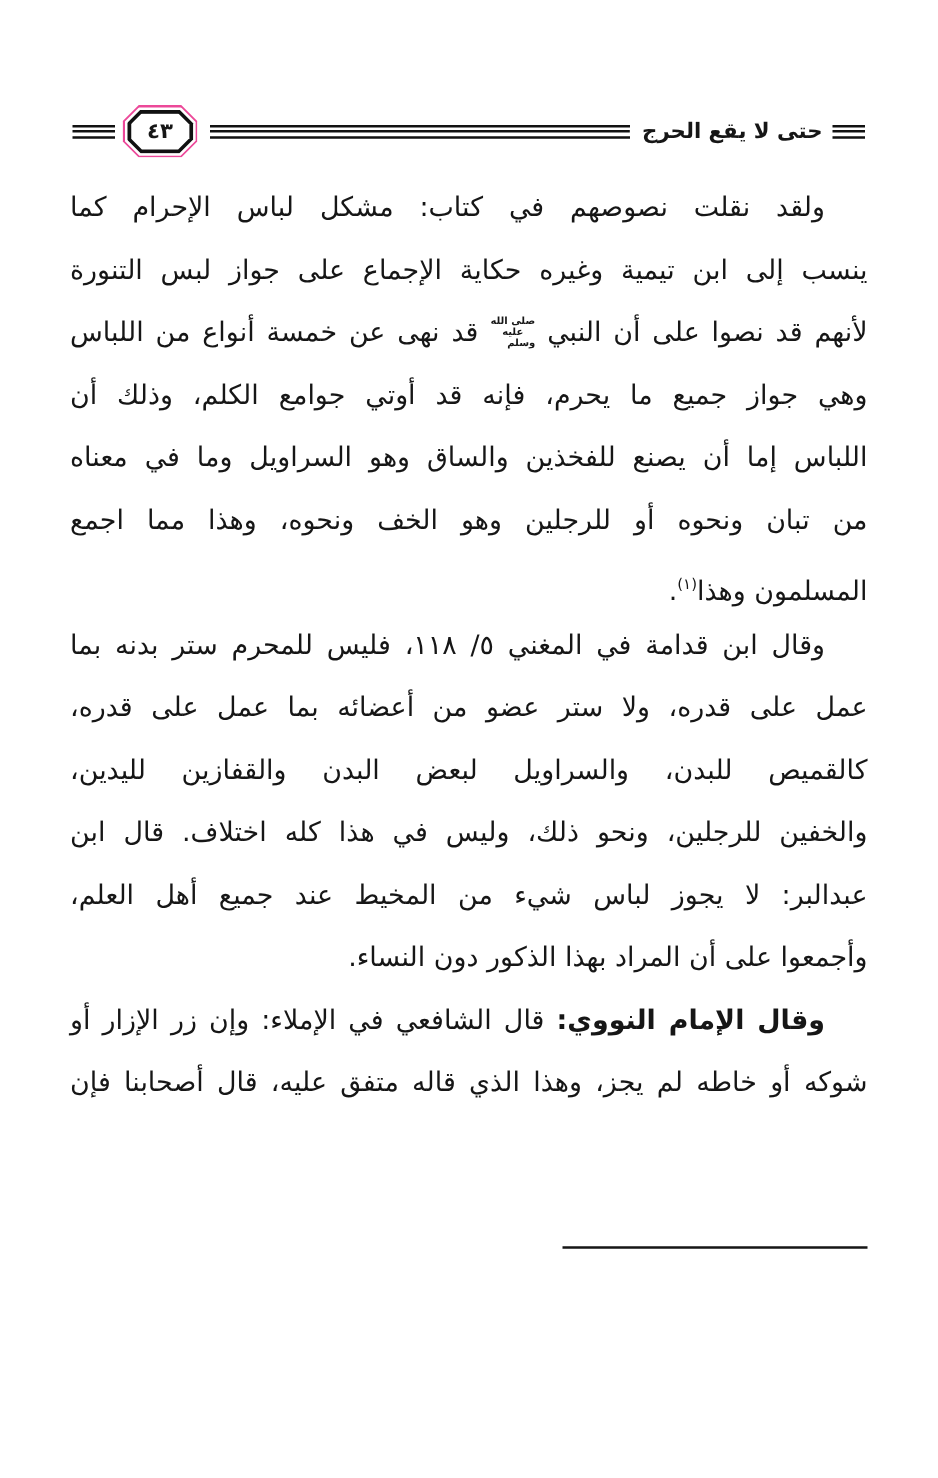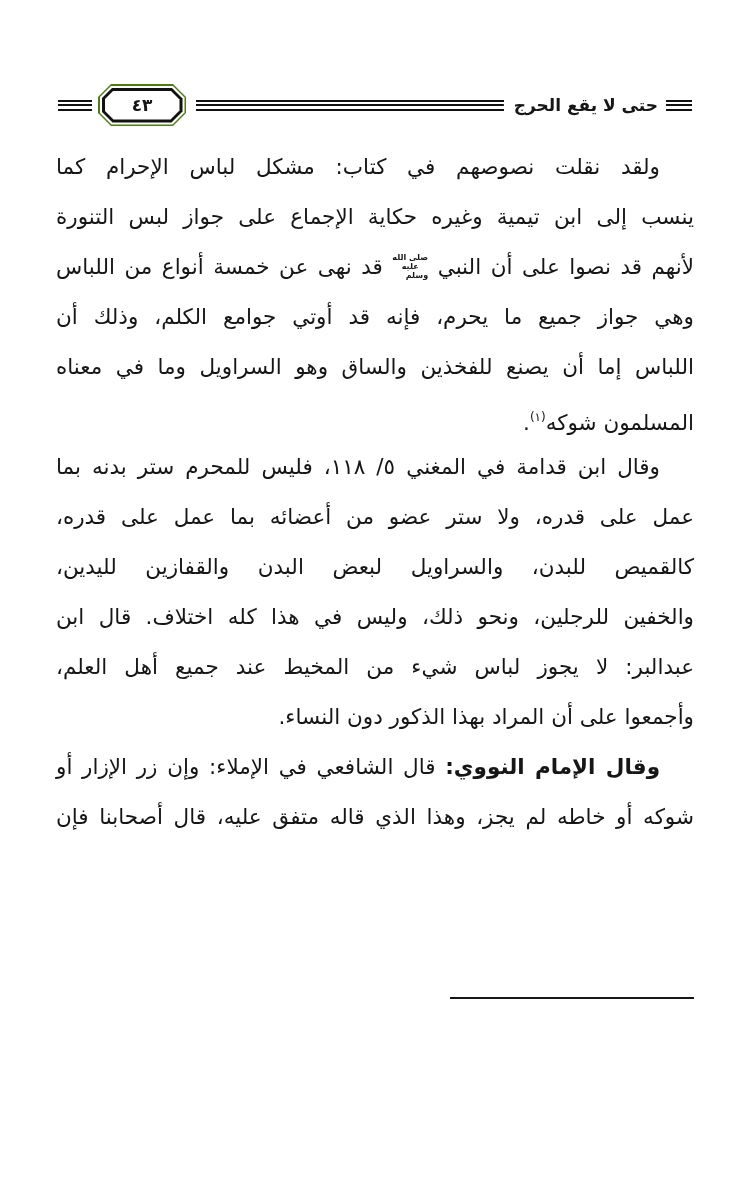--- a/index.html
+++ b/index.html
@@ -22,21 +22,21 @@
     box-sizing:border-box;
   }
   .trip.edge-r{width:26px;margin-left:8px;}
   .trip.long{flex:1;margin:0 10px;}
   .trip.edge-l{width:34px;}
   .page-title{
     font-size:17px;font-weight:bold;margin:0;letter-spacing:.5px;
     white-space:nowrap;
   }
   .pagebox{
-    position:relative;width:88px;height:42px;background:#4d7c0f;
+    position:relative;width:60px;height:42px;background:#ec4899;
     clip-path:polygon(13px 0,calc(100% - 13px) 0,100% 13px,100% calc(100% - 13px),calc(100% - 13px) 100%,13px 100%,0 calc(100% - 13px),0 13px);
     flex:0 0 auto;margin-left:6px;
   }
   .pagebox .w1{position:absolute;inset:1.5px;background:#fff;
     clip-path:polygon(12px 0,calc(100% - 12px) 0,100% 12px,100% calc(100% - 12px),calc(100% - 12px) 100%,12px 100%,0 calc(100% - 12px),0 12px);}
   .pagebox .b2{position:absolute;inset:3.5px;background:#111;
     clip-path:polygon(11px 0,calc(100% - 11px) 0,100% 11px,100% calc(100% - 11px),calc(100% - 11px) 100%,11px 100%,0 calc(100% - 11px),0 11px);}
   .pagebox .w2{position:absolute;inset:6.5px;background:#fff;
     clip-path:polygon(9px 0,calc(100% - 9px) 0,100% 9px,100% calc(100% - 9px),calc(100% - 9px) 100%,9px 100%,0 calc(100% - 9px),0 9px);
     display:flex;align-items:center;justify-content:center;}
@@ -90,21 +90,22 @@
   </div>
   <span class="trip edge-l"></span>
 </div>
 
 <div class="body-text">
     <div class="line indent just"><span>ولقد نقلت نصوصهم في كتاب: مشكل لباس الإحرام كما</span></div>
     <div class="line just"><span>ينسب إلى ابن تيمية وغيره حكاية الإجماع على جواز لبس التنورة</span></div>
     <div class="line just"><span>لأنهم قد نصوا على أن النبي </span><span class="honorific">صلى الله عليه وسلم</span><span> قد نهى عن خمسة أنواع من اللباس</span></div>
     <div class="line just"><span>وهي جواز جميع ما يحرم، فإنه قد أوتي جوامع الكلم، وذلك أن</span></div>
     <div class="line just"><span>اللباس إما أن يصنع للفخذين والساق وهو السراويل وما في معناه</span></div>
-    <div class="line endline"><span>المسلمون شوكه</span><span class="sup">(١)</span><span>.</span></div>
+    <div class="line just"><span>من تبان ونحوه أو للرجلين وهو الخف ونحوه، وهذا مما اجمع</span></div>
+    <div class="line endline"><span>المسلمون وهذا</span><span class="sup">(١)</span><span>.</span></div>
     <div class="line indent just"><span>وقال ابن قدامة في المغني ٥/ ١١٨، فليس للمحرم ستر بدنه بما</span></div>
     <div class="line just"><span>عمل على قدره، ولا ستر عضو من أعضائه بما عمل على قدره،</span></div>
     <div class="line just"><span>كالقميص للبدن، والسراويل لبعض البدن والقفازين لليدين،</span></div>
     <div class="line just"><span>والخفين للرجلين، ونحو ذلك، وليس في هذا كله اختلاف. قال ابن</span></div>
     <div class="line just"><span>عبدالبر: لا يجوز لباس شيء من المخيط عند جميع أهل العلم،</span></div>
     <div class="line endline"><span>وأجمعوا على أن المراد بهذا الذكور دون النساء.</span></div>
     <div class="line indent just"><span class="bold">وقال الإمام النووي:</span><span> قال الشافعي في الإملاء: وإن زر الإزار أو</span></div>
     <div class="line just"><span>شوكه أو خاطه لم يجز، وهذا الذي قاله متفق عليه، قال أصحابنا فإن</span></div>
   </div>
 

